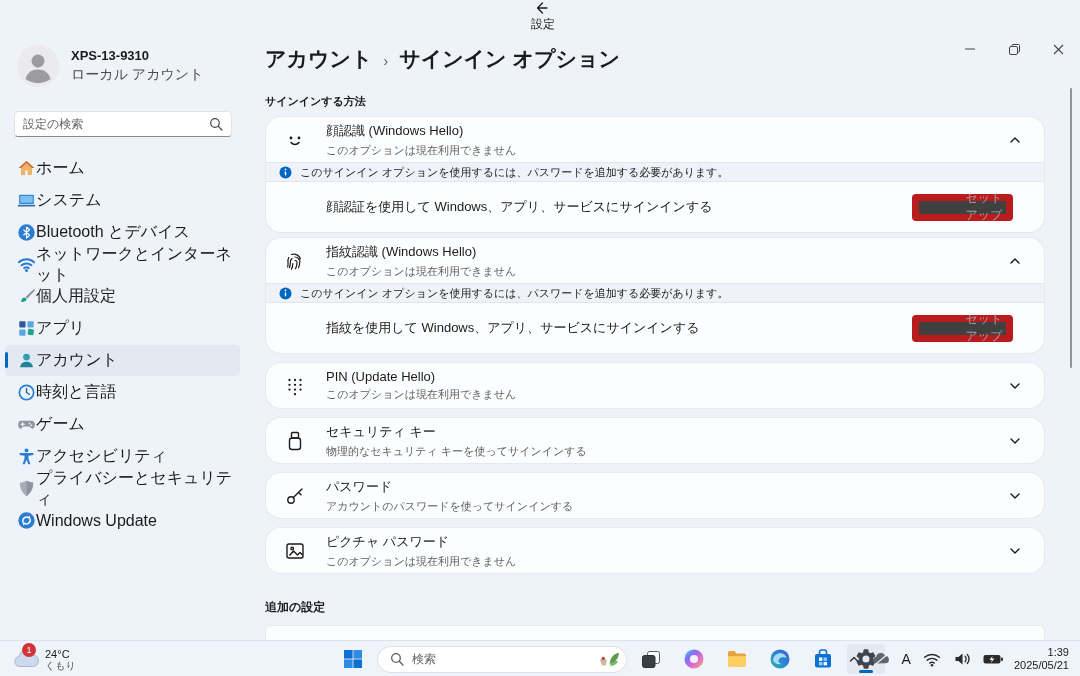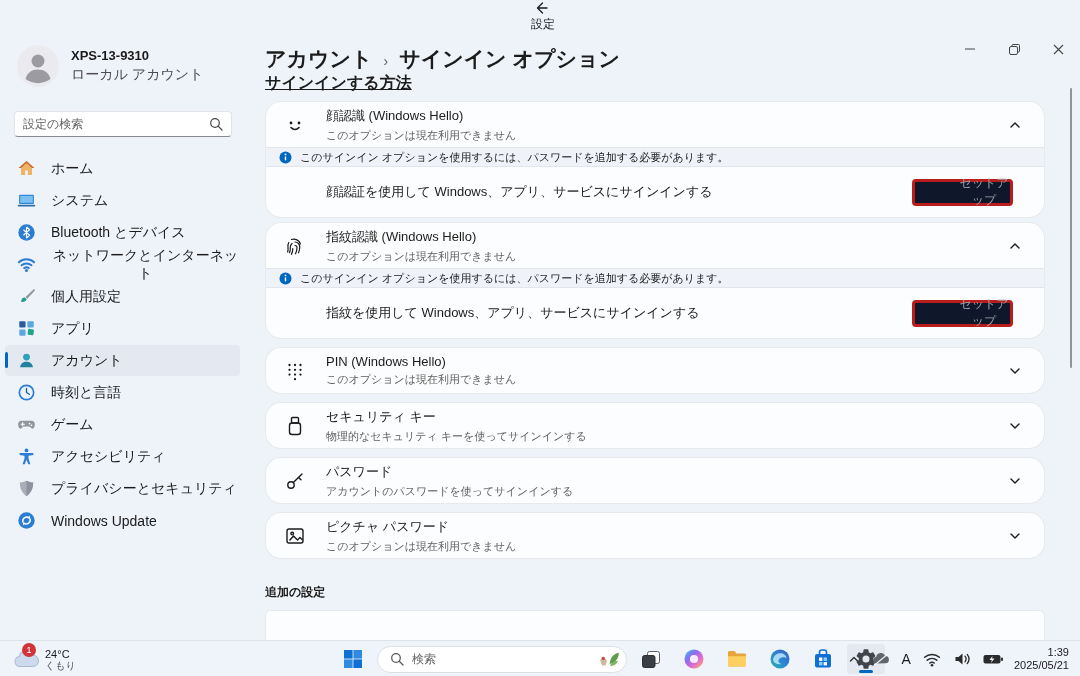--- a/index.html
+++ b/index.html
@@ -22,45 +22,45 @@
   .user { position:absolute; top:13px; left:17px; display:flex; align-items:center; gap:12px; cursor:default; }
   .user-name { font-size:13px; font-weight:700; }
   .user-type { font-size:14px; color:#4c4c4c; margin-top:3px; }
   .search-box { position:absolute; top:79px; left:14px; width:218px; height:25px; background:#fff;
     border:1px solid #e3e3e7; border-bottom:1px solid #8a8a8e; border-radius:4px;
     display:flex; align-items:center; padding:12px 8px; }
   .search-box input { border:none; outline:none; flex:1; font-size:12px; background:transparent; color:#1b1b1b;
     font-family:inherit; }
   .search-box input::placeholder { color:#636363; }
   .nav { position:absolute; top:121px; left:5px; right:10px; }
-  .nav-item { height:31px; display:flex; align-items:center; gap:15px; padding-left:12px;
-    border-radius:4px; font-size:14px; position:relative; margin-bottom:1px; cursor:default;text-align:center; }
+  .nav-item { height:31px; display:flex; align-items:center; padding-left:12px;
+    border-radius:4px; font-size:16px; position:relative; margin-bottom:1px; cursor:default; }
   .nav-item.selected { background:#e4e9f1; }
   .nav-item.selected::before { content:""; position:absolute; left:0; top:7px; width:3px; height:16px;
     border-radius:3px; background:#0067c0; }
   .nav-ic { width:19px; height:19px; flex:0 0 19px; }
 
   
   .main { position:absolute; left:250px; top:32px; right:0; bottom:36px; padding:0 35px 0 15px; overflow:hidden; }
   .breadcrumb { margin-top:13px; display:flex; align-items:center; gap:11px; font-size:21px; font-weight:600; }
   .crumb-sep { font-size:14px; color:#5c5c5c; font-weight:400; padding-top:3px; }
-  .methods-title { font-size:16px; font-weight:700;text-decoration:underline; }
+  .methods-title { margin-top:21px; font-size:11px; font-weight:700; }
   .cards { margin-top:7px; }
   .card { background:#fcfdfe; border:1px solid rgba(0,0,0,0.08); border-radius:16px; overflow:hidden; }
   .mt4 { margin-top:4px; } .mt8 { margin-top:8px; }
   .card-header { height:45px; display:flex; align-items:center; padding:0 14px 0 17px; gap:19px; }
   .card-ic { width:24px; flex:0 0 24px; display:flex; justify-content:center; }
   .card-titles { flex:1; }
   .card-title { font-size:13px; }
   .card-sub { font-size:11px; color:#5f5f5f; margin-top:3px; }
   .chev-btn { width:30px; height:30px; display:flex; align-items:center; justify-content:center; border-radius:4px; }
   .info-strip { background:#eff3f9; border-top:1px solid rgba(0,0,0,0.05); border-bottom:1px solid rgba(0,0,0,0.05);
     height:20px; display:flex; align-items:center; gap:8px; padding:0 13px; font-size:11px; }
   .card-row { height:50px; display:flex; align-items:center; padding:0 31px 0 60px; font-size:13px; }
-  .setup-btn { margin-left:auto; width:101px; height:27px; background:#0f172a; border:3px solid #b91c1c;
+  .setup-btn { margin-left:auto; width:101px; height:27px; background:#404040; border:7px solid #b91c1c;
     border-radius:4px; color:#a1a1a5; font-size:12px; display:flex; align-items:center; justify-content:center;
     font-family:inherit;padding-left:43px; }
   .additional-title { margin-top:25px; font-size:12px; font-weight:700; }
   .partial-card { margin-top:9px; height:40px; background:#fcfdfe; border:1px solid rgba(0,0,0,0.08); border-radius:6px; }
   .scrollbar-thumb { position:absolute; right:8px; top:88px; width:2px; height:280px; background:#8f949b; border-radius:2px; }
 
   
   .taskbar { position:absolute; left:0; right:0; bottom:0; height:36px; background:#eff3fa; border-top:1px solid #dee2ea; }
   .weather { position:absolute; left:9px; top:3px; display:flex; align-items:center; gap:5px; height:30px; padding:0 4px; border-radius:4px; }
   .weather-ic { position:relative; width:27px; height:24px; }
@@ -373,21 +373,21 @@
                 <circle cx="12" cy="10.8" r="1.15"></circle>
                 <circle cx="17.5" cy="10.8" r="1.15"></circle>
                 <circle cx="6.5" cy="15.6" r="1.15"></circle>
                 <circle cx="12" cy="15.6" r="1.15"></circle>
                 <circle cx="17.5" cy="15.6" r="1.15"></circle>
                 <circle cx="12" cy="20.2" r="1.15"></circle>
               </g>
             </svg>
         </span>
         <div class="card-titles">
-          <div class="card-title">PIN (Windows Hello)</div>
+          <div class="card-title">PIN (Update Hello)</div>
           <div class="card-sub">このオプションは現在利用できません</div>
         </div>
         <div class="chev-btn">
           <span>
               <svg width="14" height="14" viewBox="0 0 14 14">
                 <path d="M3 5l4 4 4-4" stroke="#1b1b1b" stroke-width="1.4" fill="none" stroke-linecap="round" stroke-linejoin="round"></path>
               </svg>
             </span>
         </div>
       </div>

